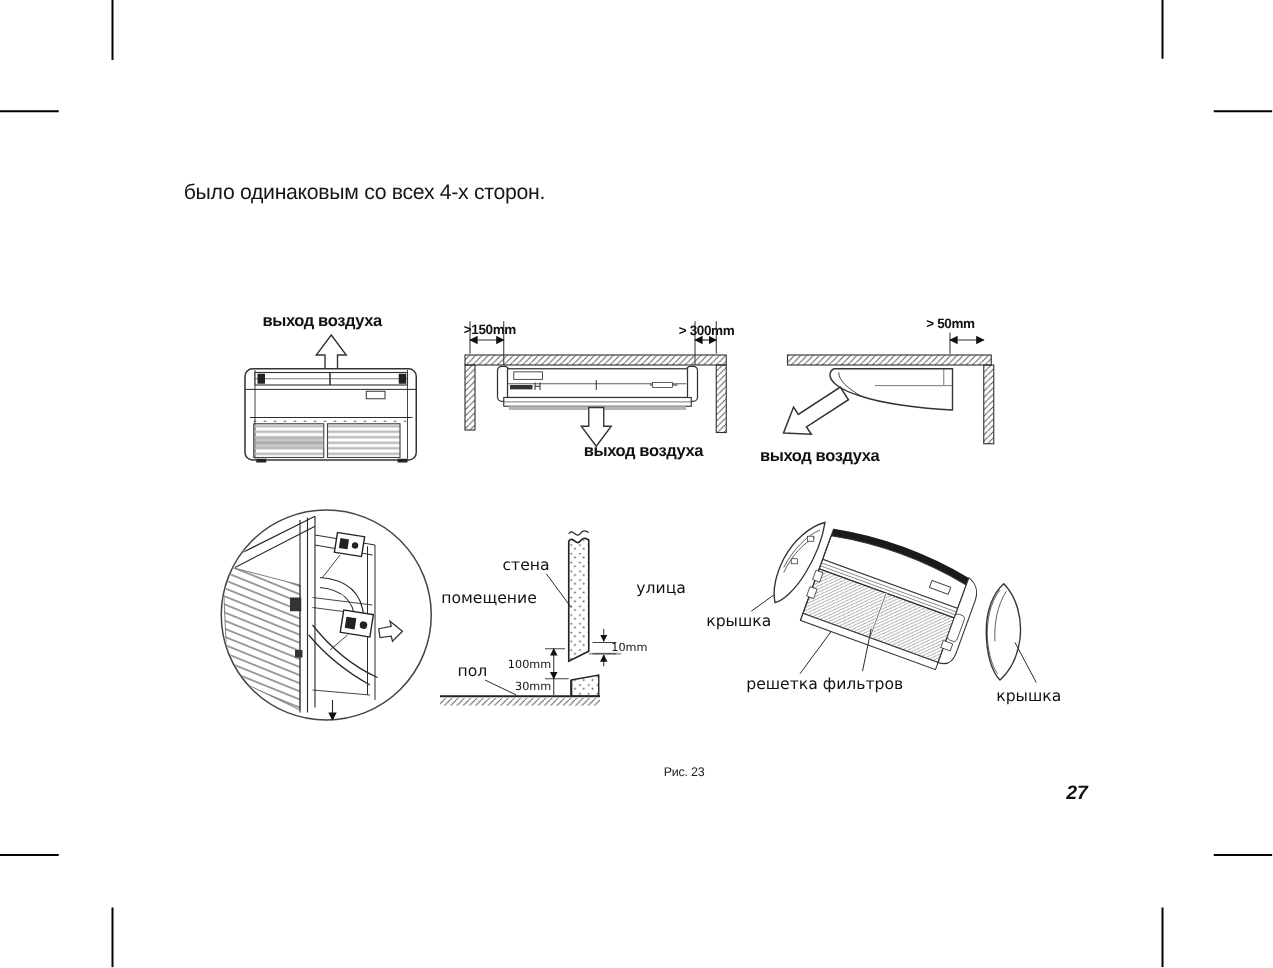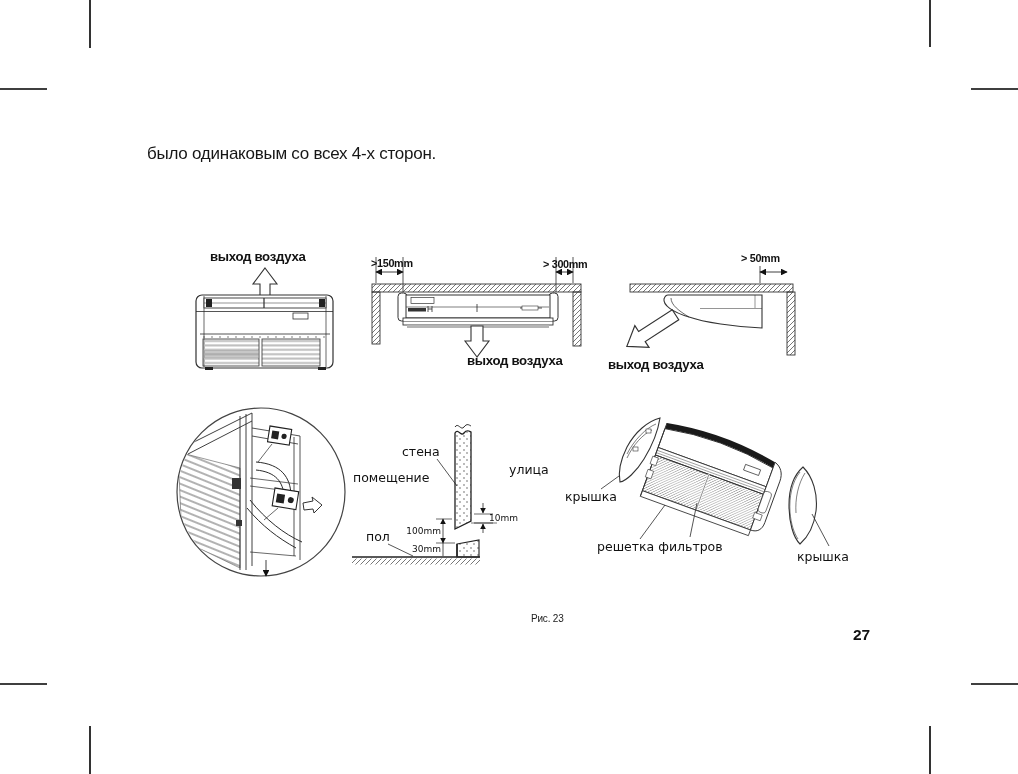--- a/index.html
+++ b/index.html
@@ -3,21 +3,21 @@
 <meta charset="utf-8">
 <style>
   html,body{margin:0;padding:0;background:#fff;}
   .page{position:relative;width:1018px;height:774px;background:#fff;overflow:hidden;
         font-family:"Liberation Sans",sans-serif;color:#1a1a1a;}
   .gfx{position:absolute;left:0;top:0;}
   .instructions{position:absolute;left:128px;top:144px;width:620px;
     font-size:17px;line-height:20.4px;letter-spacing:-0.25px;color:#161616;}
   .instructions .cont{padding-left:19px;}
   .caption{position:absolute;left:519px;top:613px;font-size:10px;letter-spacing:-0.2px;color:#222;margin-left:12px;}
-  .pagenum{position:absolute;left:853px;top:626px;font-size:15.5px;font-weight:bold;color:#111;}
+  .pagenum{position:absolute;left:853px;top:626px;font-size:15.5px;font-weight:bold;color:#111;font-style:italic;}
   
   .tB{font:bold 13.2px "Liberation Sans",sans-serif;letter-spacing:-0.3px;fill:#111;}
   .tDim{font:bold 10.8px "Liberation Sans",sans-serif;letter-spacing:-0.3px;fill:#111;}
   .tR{font:12.5px "DejaVu Sans",sans-serif;fill:#111;}
   .tS{font:9px "DejaVu Sans",sans-serif;fill:#111;}
   svg .ln{stroke:#2a2a2a;fill:none;}
 </style>
 </head>
 <body>
 

